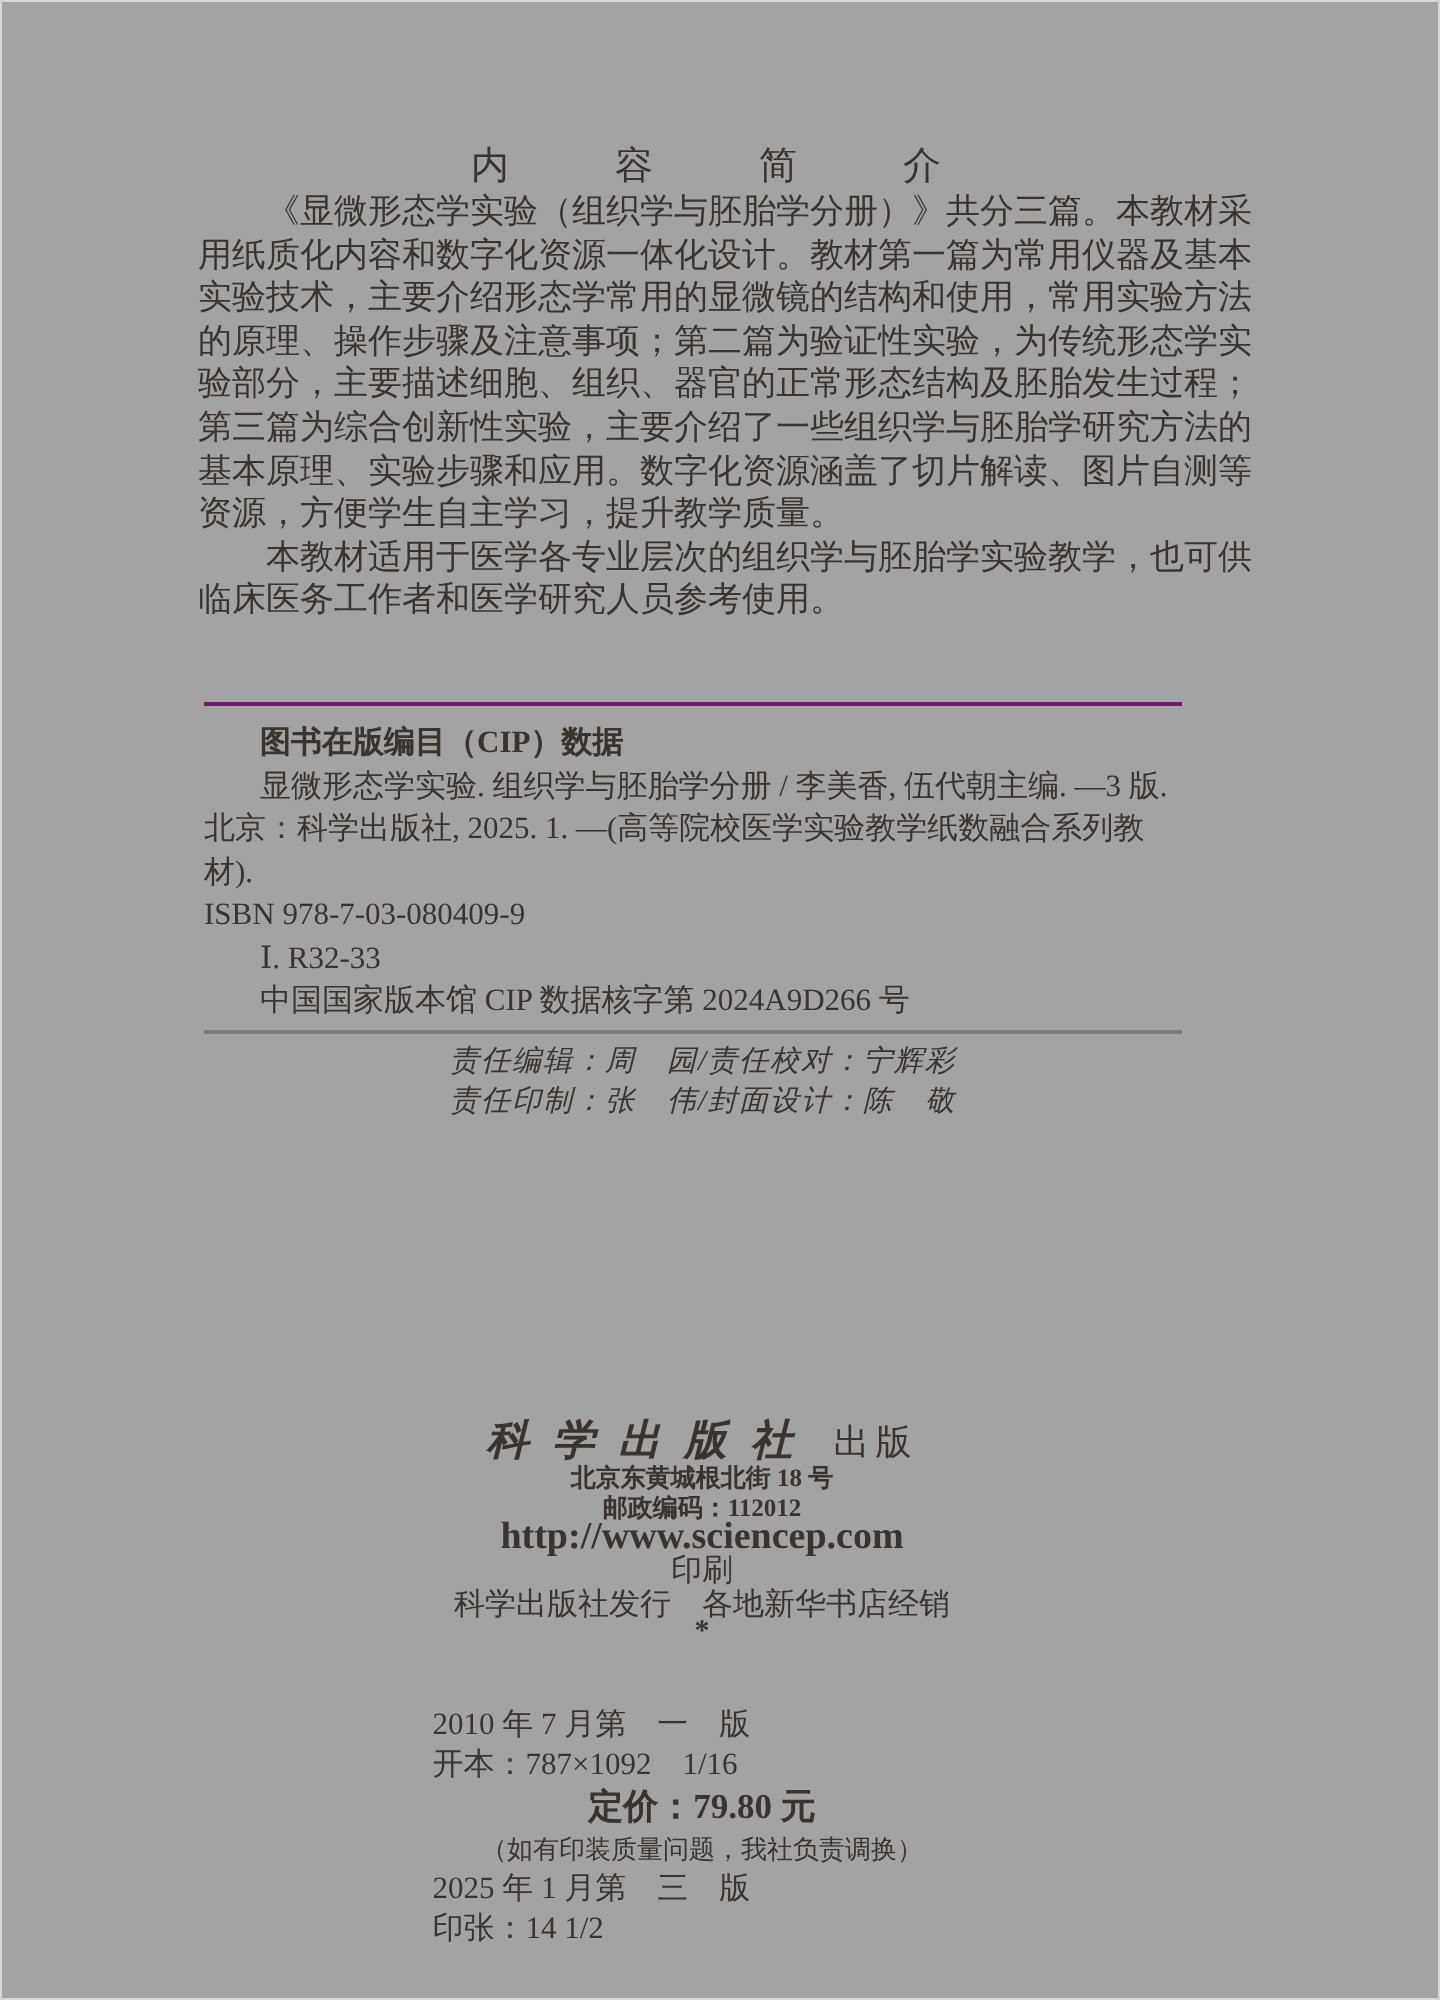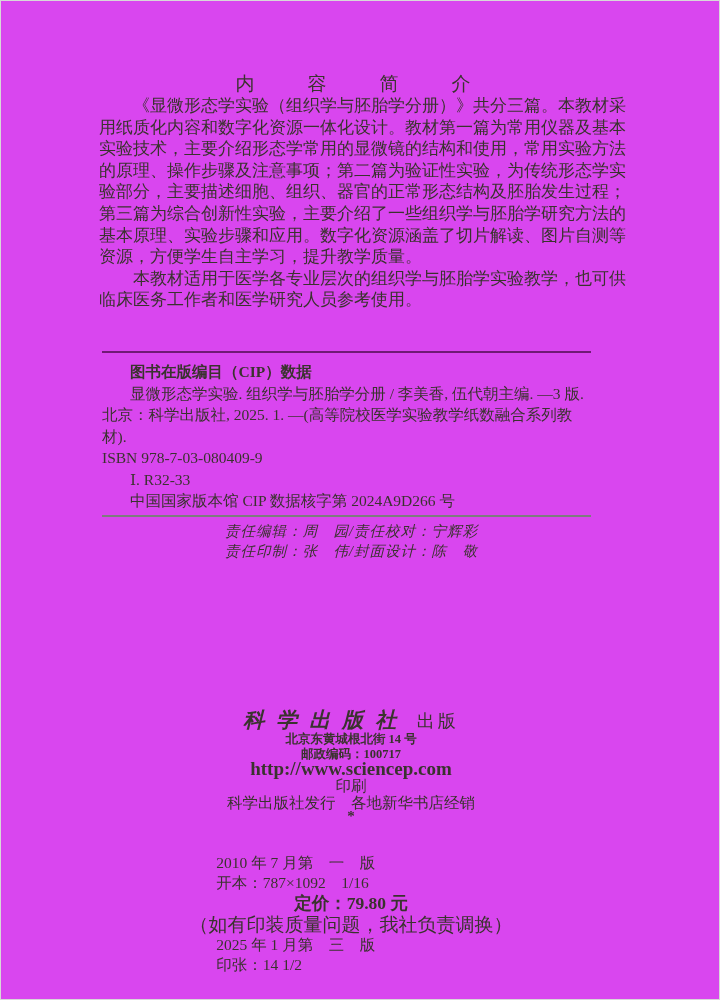--- a/index.html
+++ b/index.html
@@ -1,21 +1,21 @@
 <!DOCTYPE html>
 <html><head>
 <meta charset="utf-8">
 <style>
   * { box-sizing: border-box; }
   html, body { margin: 0; padding: 0; background: #ffffff; }
   .page {
     position: relative;
     width: 720px;
     height: 1000px;
-    background: #d946ef;
+    background: #a3a3a3;
     border: 1px solid #d8d8d8;
     font-family: "Liberation Serif", "DejaVu Serif", serif;
     color: #3a332e;
     overflow: hidden;
   }
   .page-title {
     position: absolute;
     top: 72px; left: 97px; width: 527px;
     margin: 0;
     text-align: center;
@@ -82,21 +82,21 @@
   .pi-row { white-space: pre; }
   .pi-left { display: inline-block; width: 153px; text-align: right; }
   .price-line {
     top: 891px;
     font-weight: bold;
     font-size: 17.5px;
     line-height: 23px;
   }
   .quality-note {
     top: 913px;
-    font-size: 19px;
+    font-size: 13px;
     line-height: 22px;
   }
 </style>
 </head>
 <body>
 
 <div class="page">
 
   <h1 class="page-title">内　容　简　介</h1>
 
@@ -116,22 +116,22 @@
 
   <div class="credits">
     <div>责任编辑：周　园/责任校对：宁辉彩</div>
     <div>责任印制：张　伟/封面设计：陈　敬</div>
   </div>
 
   <div class="centered-line pub-name-line">
     <span class="pub-name">科学出版社</span>
     <span class="pub-suffix">出版</span>
   </div>
-  <div class="centered-line pub-address">北京东黄城根北街 14 号</div>
-  <div class="centered-line pub-postcode">邮政编码：100717</div>
+  <div class="centered-line pub-address">北京东黄城根北街 18 号</div>
+  <div class="centered-line pub-postcode">邮政编码：112012</div>
   <div class="centered-line pub-website">http://www.sciencep.com</div>
   <div class="centered-line pub-printer">印刷</div>
   <div class="centered-line pub-dist">科学出版社发行　各地新华书店经销</div>
   <div class="centered-line pub-star">*</div>
 
   <div class="print-info">
     <div class="pi-row">
       <span class="pi-left">2010 年 7 月第　一　版</span>
       <span class="pi-right">开本：787×1092　1/16</span>
     </div>

